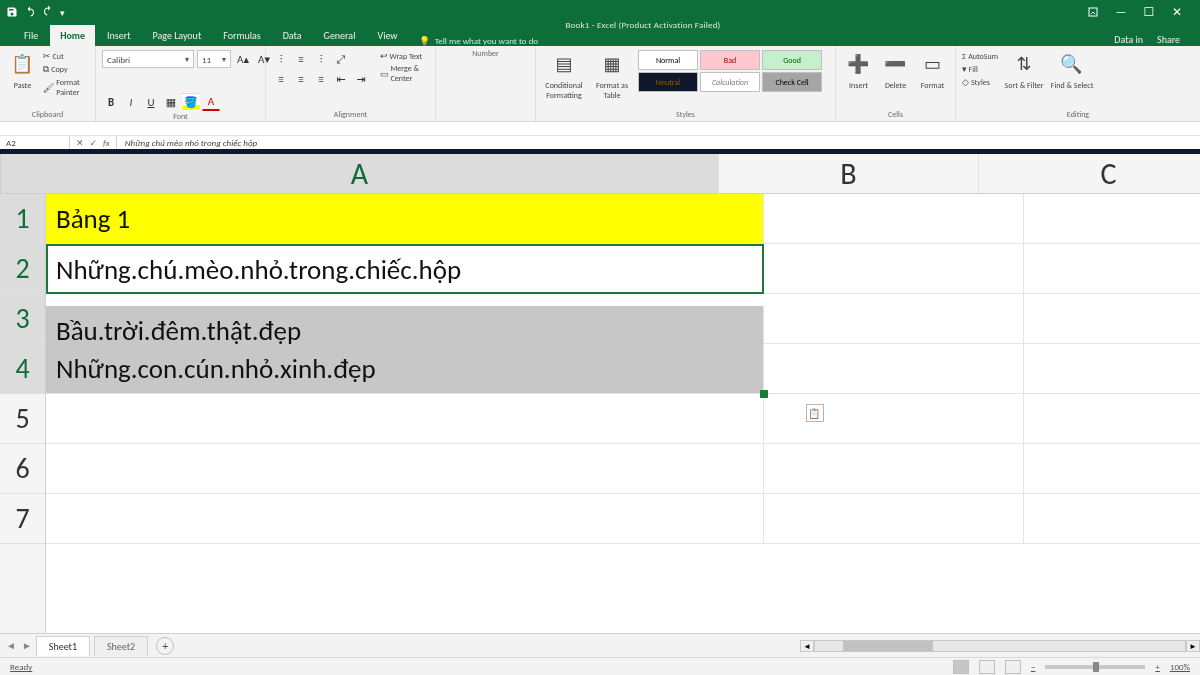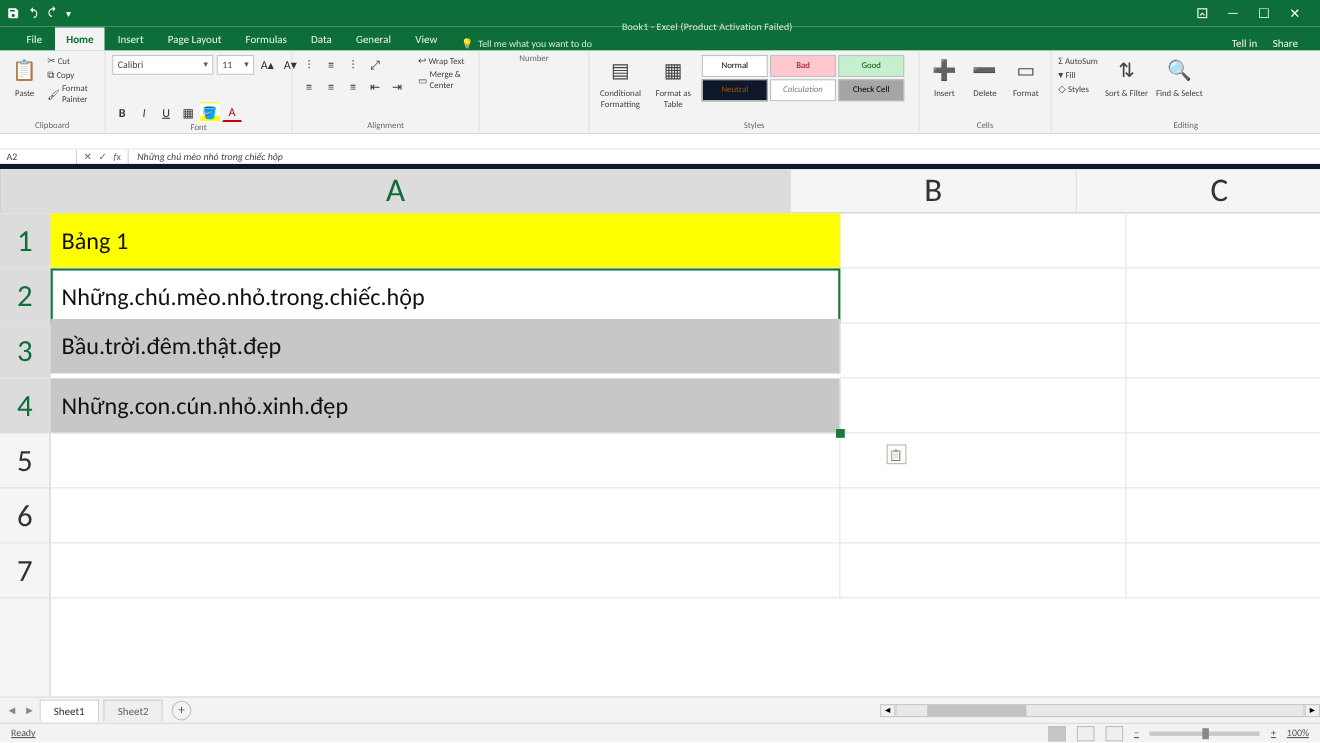--- a/index.html
+++ b/index.html
@@ -51,21 +51,21 @@
   
   .sheet-area { position:relative; height: calc(675px - 24px - 22px - 76px - 14px - 18px - 24px - 18px); background:#fff; display:flex; }
   .corner { width:46px; height:40px; border-right:1px solid #cfcfcf; border-bottom:1px solid #cfcfcf; background:#f5f5f5;}
   .col-headers { display:flex; height:40px; flex:1; background:#f5f5f5; border-bottom:1px solid #cfcfcf;}
   .col-h { display:flex; align-items:center; justify-content:center; font-size:30px; color:#333; border-right:1px solid #e0e0e0;}
   .col-h.sel { background:#dcdcdc; color:#0e6e3a; }
   .row-headers { width:46px; background:#f5f5f5; border-right:1px solid #cfcfcf;}
   .row-h { display:flex; align-items:center; justify-content:center; font-size:28px; color:#333; border-bottom:1px solid #e0e0e0;}
   .row-h.sel { background:#dcdcdc; color:#0e6e3a;}
   .cells { position:relative; flex:1; }
-  .cell { position:absolute; border-right:1px solid #e4e4e4; border-bottom:1px solid #e4e4e4; display:flex; align-items:center; padding:0 10px; font-size:22px; color:#111;}
+  .cell { position:absolute; border-right:1px solid #e4e4e4; border-bottom:1px solid #e4e4e4; display:flex; align-items:center; padding:0 10px; font-size:27px; color:#111;}
   .cellA1 { background:#ffff00; font-weight:500; }
   .cellA2 { background:#fff; border:2px solid #1a7a3e; padding:0 8px;}
   .cellA3, .cellA4 { background:#c7c7c7; }
   .fill-handle { position:absolute; width:8px; height:8px; background:#1a7a3e; }
   .paste-badge { position:absolute; width:18px; height:18px; border:1px solid #b5b5b5; background:#fff; display:flex; align-items:center; justify-content:center; font-size:10px; color:#555;}
 
   
   .sheet-tabs { height:24px; background:#f3f3f3; border-top:1px solid #d0d0d0; display:flex; align-items:center; font-size:10px; }
   .sheet-tab { padding:3px 12px; border:1px solid #d0d0d0; border-bottom:none; background:#fff; margin-left:4px; color:#333;}
   .sheet-tab.inactive{ background:#efefef; color:#666;}
@@ -123,21 +123,21 @@
   <div class="tab">Page Layout</div>
   <div class="tab">Formulas</div>
   <div class="tab">Data</div>
   <div class="tab">General</div>
   <div class="tab">View</div>
   <div class="tell">
       <span>💡</span>
       <span>Tell me what you want to do</span>
     </div>
   <div class="right">
-    <span>Tell in</span>
+    <span>Data in</span>
     <span>Share</span>
   </div>
 </div>
 
 <div class="ribbon">
 
   <div class="group" style="width:96px;">
     <div class="group-body">
       <div class="big">
           <div class="ic">📋</div>
@@ -323,21 +323,21 @@
         <div class="row-h sel" style="height:50px;">2</div>
         <div class="row-h sel" style="height:50px;">3</div>
         <div class="row-h sel" style="height:50px;">4</div>
         <div class="row-h" style="height:50px;">5</div>
         <div class="row-h" style="height:50px;">6</div>
         <div class="row-h" style="height:50px;">7</div>
       </div>
       <div class="cells">
         <div class="cell cellA1" style="left:0; top:0; width:718px; height:50px;">Bảng 1</div>
         <div class="cell cellA2" style="left:0; top:50px; width:718px; height:50px;">Những.chú.mèo.nhỏ.trong.chiếc.hộp</div>
-        <div class="cell cellA3" style="left:0; top:96px; width:718px; height:50px;">Bầu.trời.đêm.thật.đẹp</div>
+        <div class="cell cellA3" style="left:0; top:112px; width:718px; height:50px;">Bầu.trời.đêm.thật.đẹp</div>
         <div class="cell cellA4" style="left:0; top:150px; width:718px; height:50px;">Những.con.cún.nhỏ.xinh.đẹp</div>
 
         <div class="cell" style="left:0; top:200px; width:718px; height:50px;"></div>
         <div class="cell" style="left:0; top:250px; width:718px; height:50px;"></div>
         <div class="cell" style="left:0; top:300px; width:718px; height:50px;"></div>
 
         <div class="cell" style="left:718px; top:0; width:260px; height:50px;"></div>
         <div class="cell" style="left:718px; top:50px; width:260px; height:50px;"></div>
         <div class="cell" style="left:718px; top:100px; width:260px; height:50px;"></div>
         <div class="cell" style="left:718px; top:150px; width:260px; height:50px;"></div>

